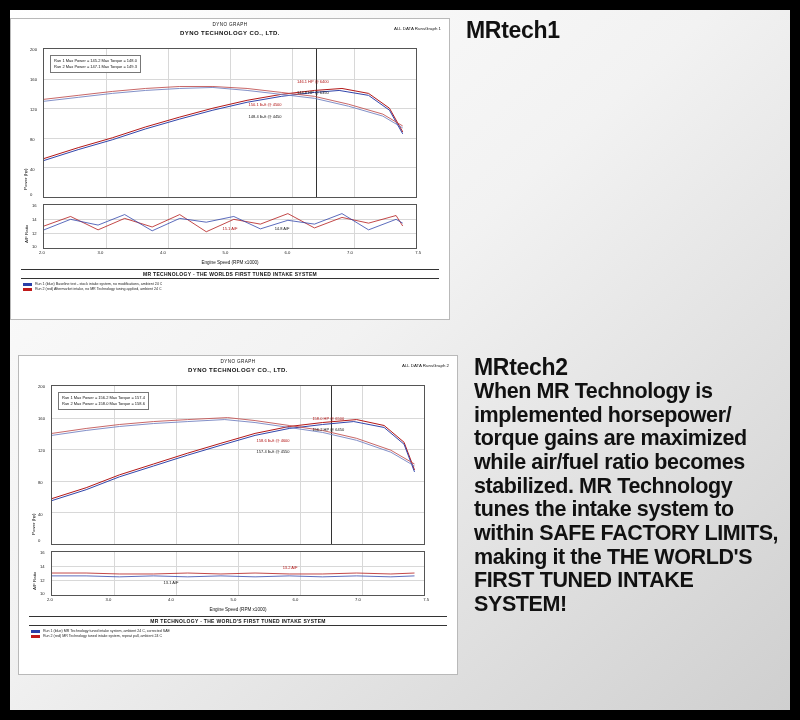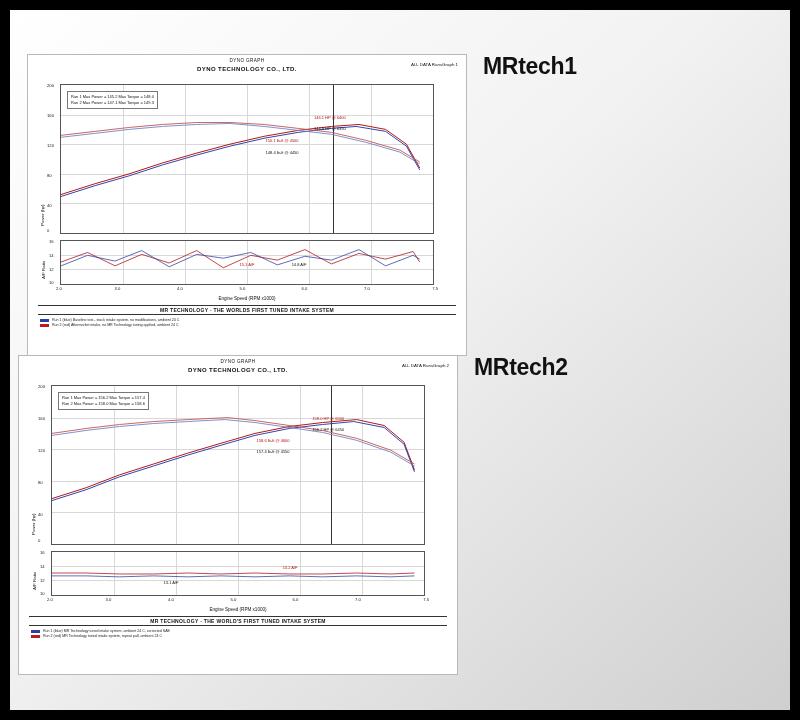--- a/index.html
+++ b/index.html
@@ -27,21 +27,21 @@
     width: 780px;
     height: 700px;
     background: linear-gradient(to bottom right, #ffffff 0%, #f2f2f2 45%, #cfcfcf 100%);
     box-sizing: border-box;
   }
   .panel {
     position: absolute;
     display: flex;
     box-sizing: border-box;
   }
-  .panel-top { left: 17px; top: 8px; width: 764px; height: 330px; margin-top: 36px; }
+  .panel-top { left: 0; top: 8px; width: 764px; height: 330px; }
   .panel-bottom { left: 8px; top: 345px; width: 764px; height: 347px; }
 
   .chart-card {
     position: relative;
     background: #ffffff;
     border: 1px solid #b9b9b9;
     box-sizing: border-box;
     overflow: hidden;
   }
   .chart-card.top { width: 440px; height: 302px; }
@@ -372,17 +372,18 @@
           </div>
           <div class="row">
             <span class="sw red"></span>
             <span class="fn-text">Run 2 (red)  MR Technology tuned intake system, repeat pull, ambient 24 C</span>
           </div>
         </div>
       </div>
 
       <div class="text-col">
         <div class="text-title">MRtech2</div>
+        <div class="text-body small">When MR Technology is implemented horsepower/ torque gains are maximized while air/fuel ratio becomes stabilized. MR Technology tunes the intake system to within SAFE FACTORY LIMITS, making it the THE WORLD'S FIRST TUNED INTAKE SYSTEM!</div>
       </div>
     </div>
 
   </div>
 </div>
 
 </body></html>

